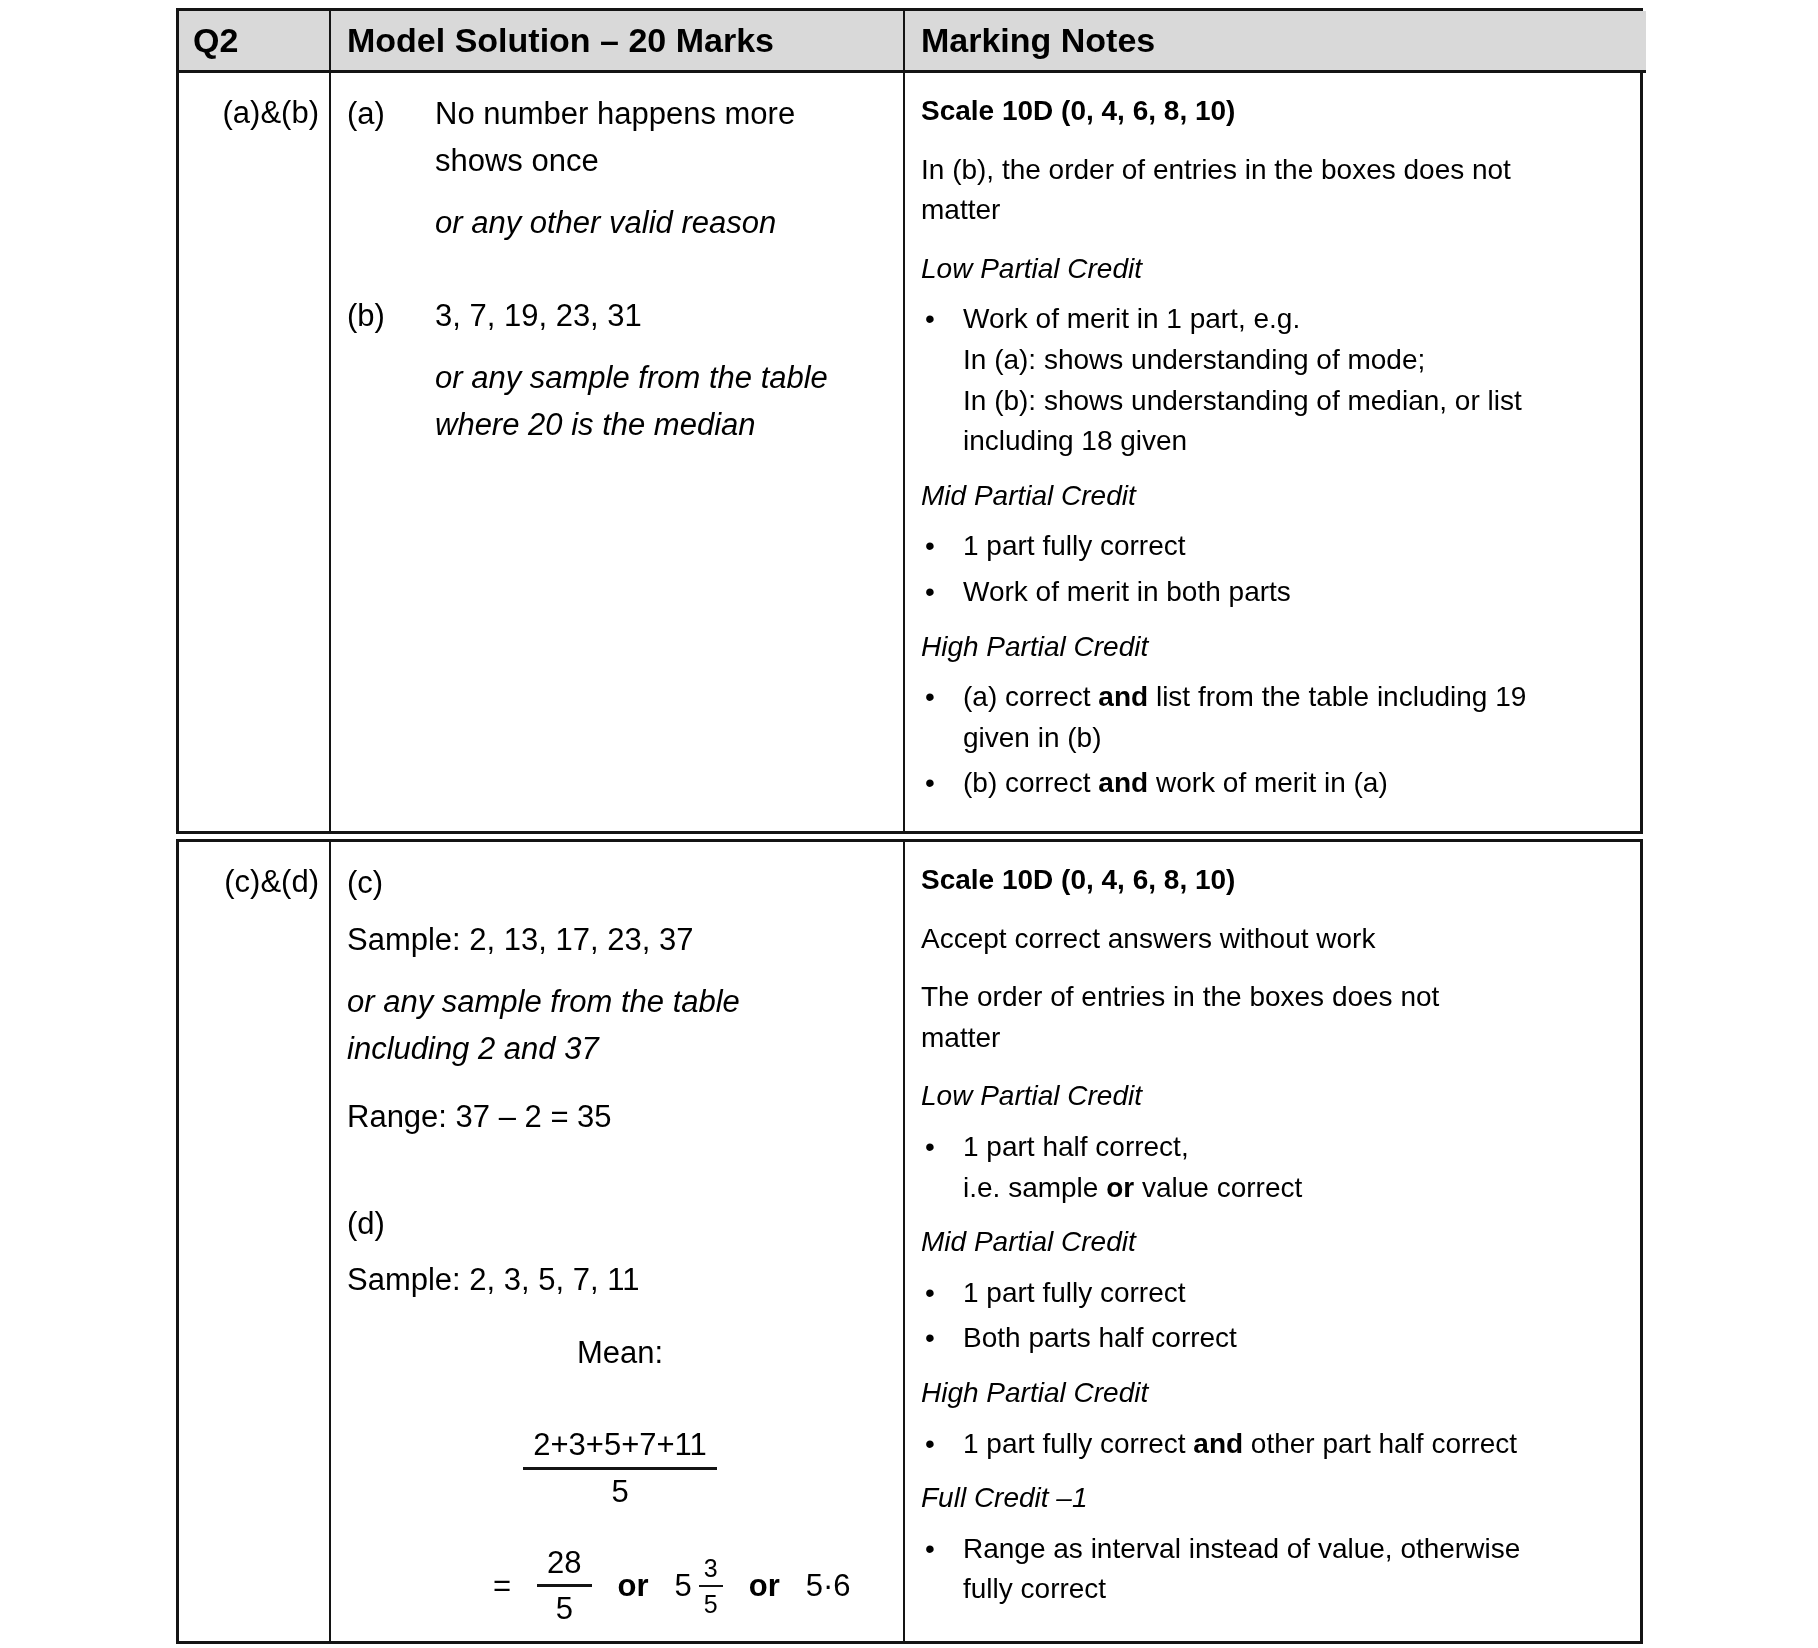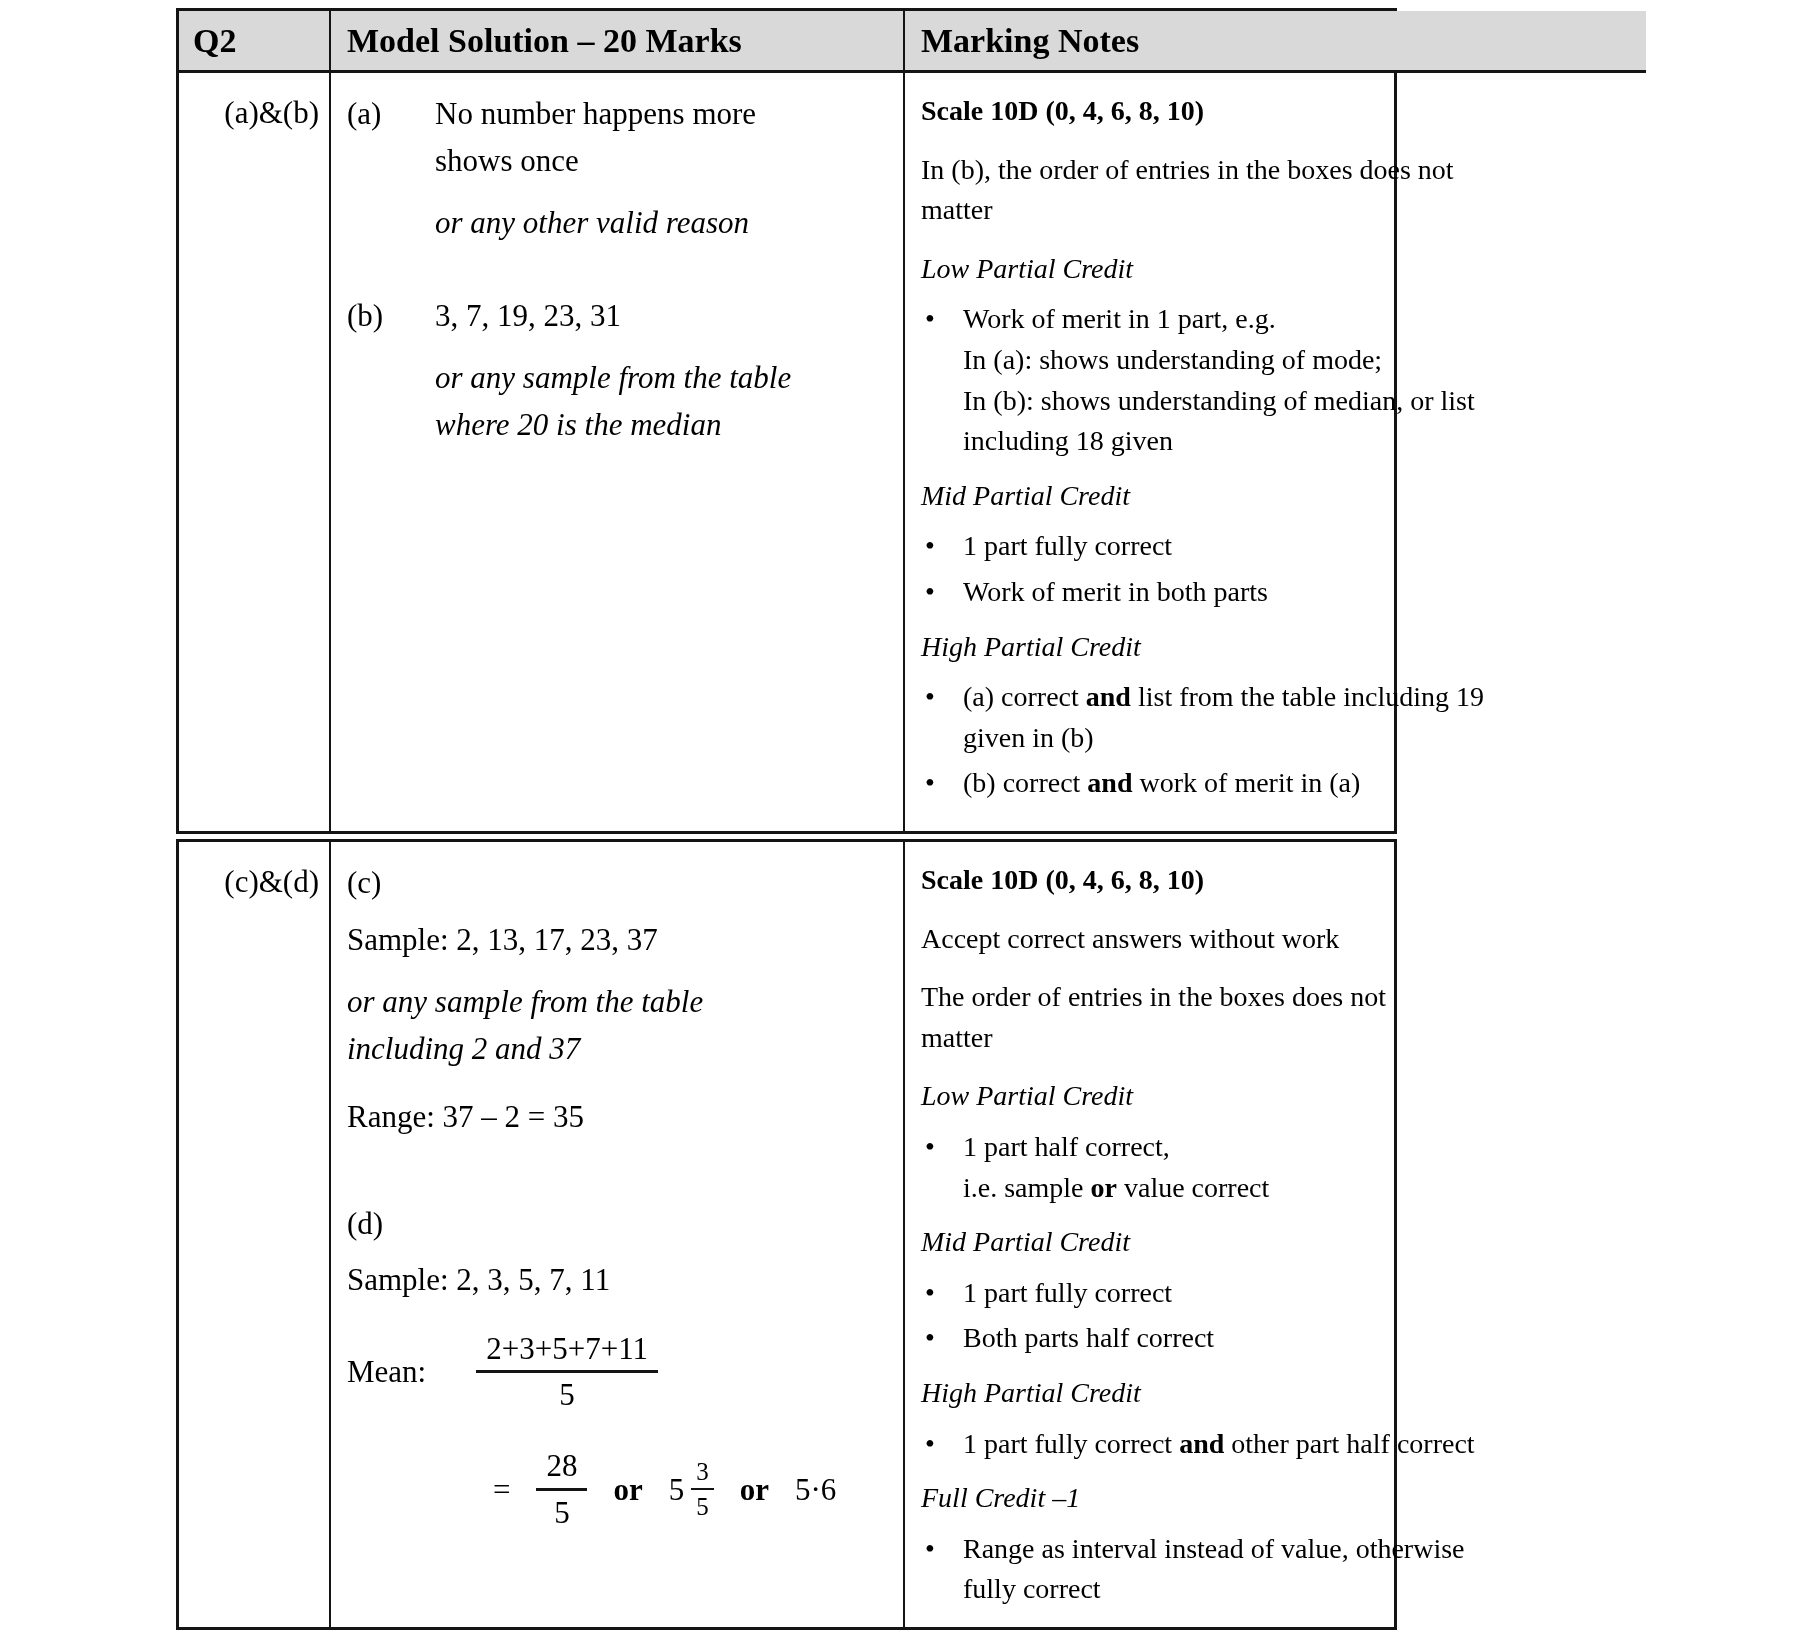--- a/index.html
+++ b/index.html
@@ -1,21 +1,21 @@
 <!DOCTYPE html>
 <html><head>
 <meta charset="utf-8">
 <style>
   * { box-sizing: border-box; }
   html, body { margin:0; padding:0; }
   body {
     width:1818px; height:1648px; background:#ffffff; color:#000;
     font-family:"Liberation Sans", sans-serif; position:relative; overflow:hidden;
   }
-  .doc { position:absolute; left:176px; top:8px; width:1221px;font-family:Liberation Serif, serif; }
+  .doc { position:absolute; left:176px; top:8px; width:1467px; }
   .tbl { display:grid; grid-template-columns:150px 574px 743px; border:3px solid #141414; background:#fff; }
   .sec2 { margin-top:5px; }
   .cell { border-left:2px solid #141414; padding:18px 10px 12px 16px; overflow:hidden; }
   .c1 { border-left:none; padding-left:14px; }
   .head {
     background:#d9d9d9; border-bottom:3px solid #141414; font-weight:bold; font-size:34px;
     min-height:62px; display:flex; align-items:center; padding-top:4px; padding-bottom:4px;
   }
   .r1 { min-height:758px; }
   .r2 { min-height:782px; }
@@ -30,21 +30,21 @@
   .alt { margin-top:16px; }
   .gap-b { margin-top:46px; }
   .it { font-style:italic; }
   .b  { font-weight:bold; }
   .ps { white-space:pre-wrap; }
   .nw { white-space:nowrap; }
   .mt10 { margin-top:10px; }
   .mt22 { margin-top:22px; }
   .mt60 { margin-top:60px; }
 
-  .mean-line { display:flex; align-items:center; gap:50px; margin-top:26px; }
+  .mean-line { display:flex; align-items:center; gap:50px; margin-top:26px;flex-direction:column; }
   .result-line { display:flex; align-items:center; gap:26px; margin-left:146px; margin-top:32px; }
   .frac { display:inline-flex; flex-direction:column; align-items:center; line-height:1.25; }
   .frac .fn { padding:0 10px 2px; border-bottom:3px solid #141414; }
   .frac .fd { padding-top:3px; }
   .frac.sm { font-size:25px; line-height:1.15; }
   .frac.sm .fn { border-bottom-width:2px; padding:0 5px 2px; }
   .mixed { display:inline-flex; align-items:center; gap:7px; }
 
   
   .notes { font-size:28px; line-height:1.45; }

